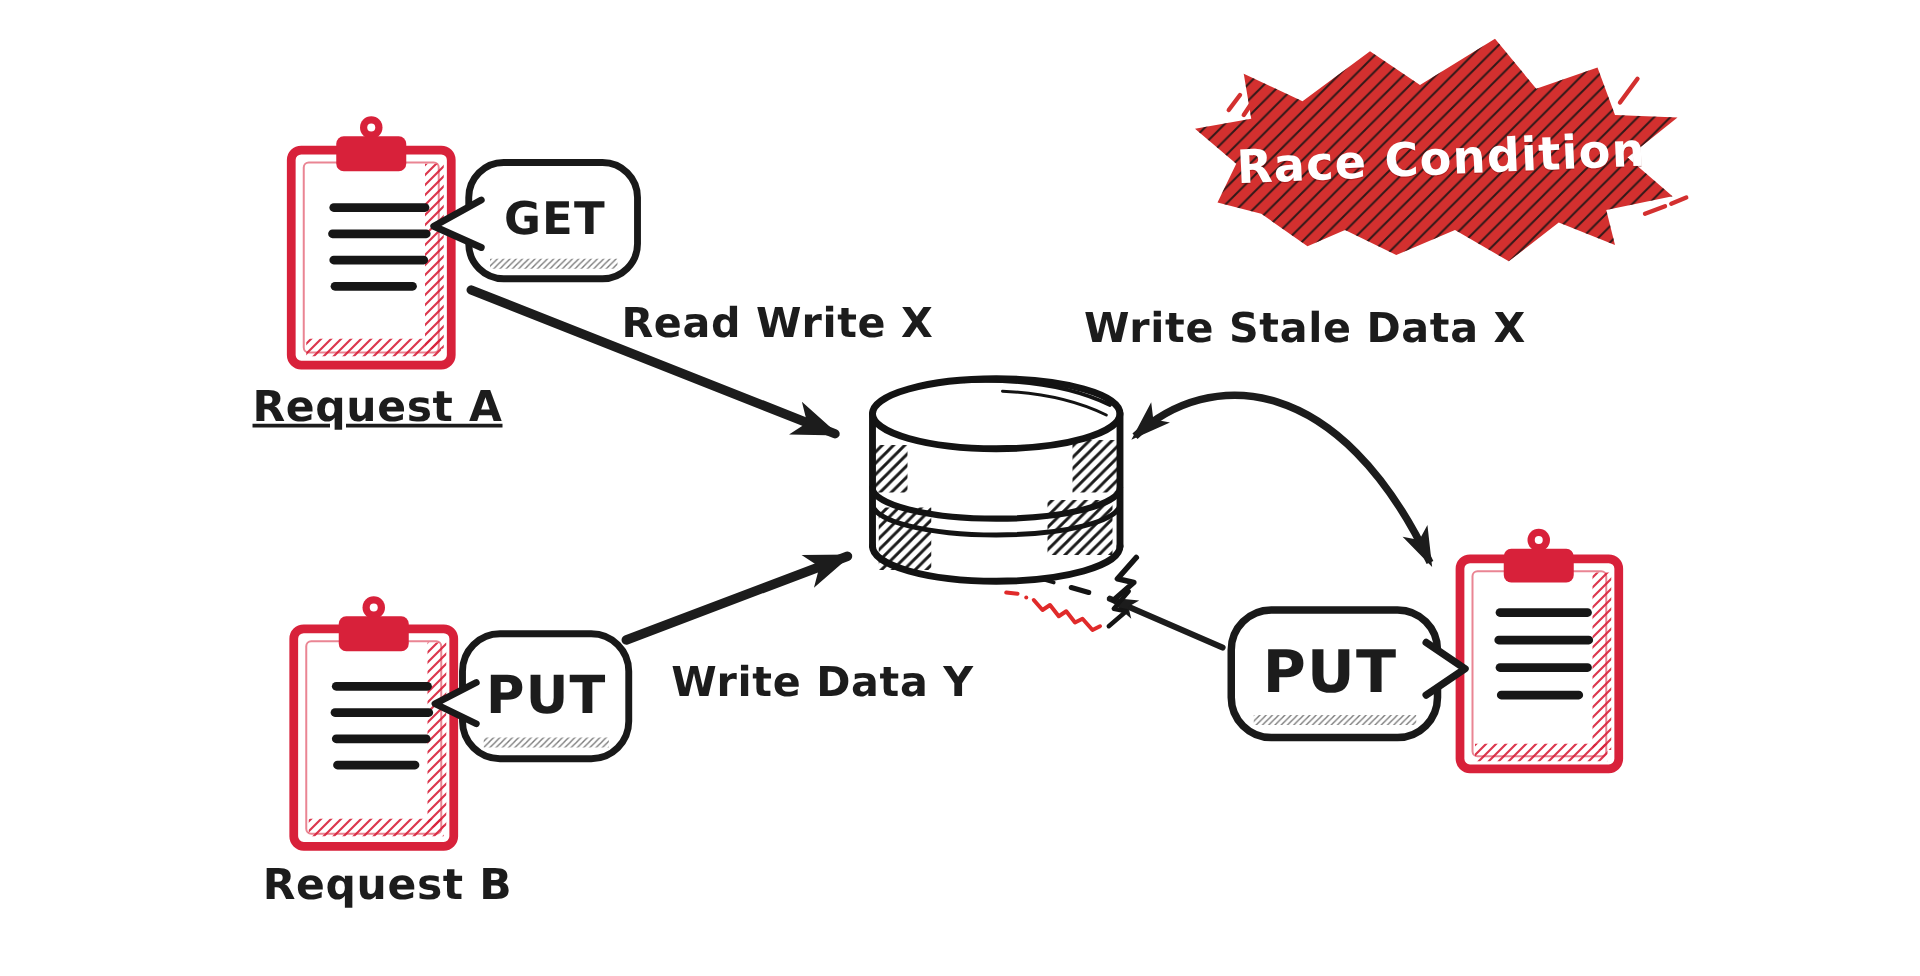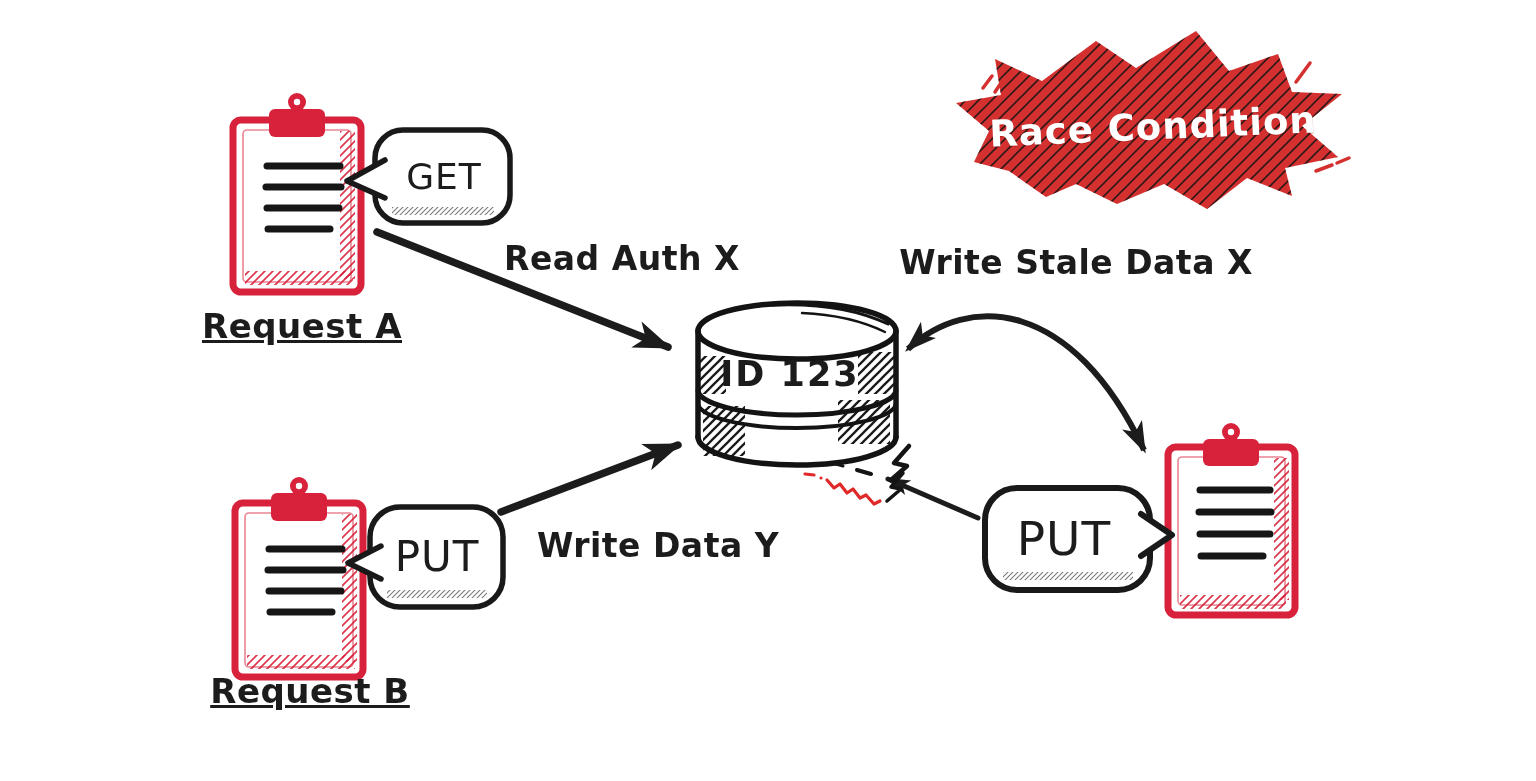--- a/index.html
+++ b/index.html
@@ -15,21 +15,21 @@
   .lbl {
     position: absolute;
     transform: translate(-50%, -50%);
     color: #1c1c1c;
     font-weight: 600;
     white-space: nowrap;
     letter-spacing: 0.5px;
     user-select: none;
   }
   .lbl.handw { font-weight: 600; }
-  .lbl.method { font-weight: 400; letter-spacing: 1px; }
+  .lbl.method { font-weight: 700; letter-spacing: 1px; }
   .lbl.badge-text {
     color: #ffffff;
     font-weight: 700;
     font-size: 37px;
     transform: translate(-50%, -50%) rotate(-2.5deg);
     letter-spacing: 1px;
     text-shadow: 0 1px 0 rgba(120,0,0,0.35);
   }
   .lbl.caption { font-size: 34px; }
   .lbl.edge-label { font-size: 33px; }
@@ -198,26 +198,25 @@
   </svg>
 
   <div class="lbl badge-text" style="left:1153px; top:127px;">Race Condition</div>
 
   <div class="lbl method f-get" style="left:444px; top:176px;">GET</div>
 
   <div class="lbl method f-putb" style="left:437px; top:556px;">PUT</div>
 
   <div class="lbl method f-puta" style="left:1064px; top:538px;">PUT</div>
 
-  <div class="lbl db-id" style="left:790px; top:374px;">ID 123</div>
-
-  <div class="lbl handw edge-label" style="left:622px; top:258px;">Read Auth X</div>
+
+  <div class="lbl handw edge-label" style="left:622px; top:258px;">Read Write X</div>
 
   <div class="lbl handw edge-label" style="left:630px; top:545px;margin-left:28px;">Write Data Y</div>
 
-  <div class="lbl handw edge-label" style="left:1044px; top:262px;margin-left:32px;">Write Stale Data X</div>
+  <div class="lbl handw edge-label" style="left:1044px; top:262px;">Write Stale Data X</div>
 
   <div class="lbl handw caption" style="left:302px; top:326px;text-decoration:underline;">Request A</div>
 
-  <div class="lbl handw caption" style="left:310px; top:691px;text-decoration:underline;">Request B</div>
+  <div class="lbl handw caption" style="left:310px; top:708px;">Request B</div>
 
 
 </div>
 
 </body></html>

